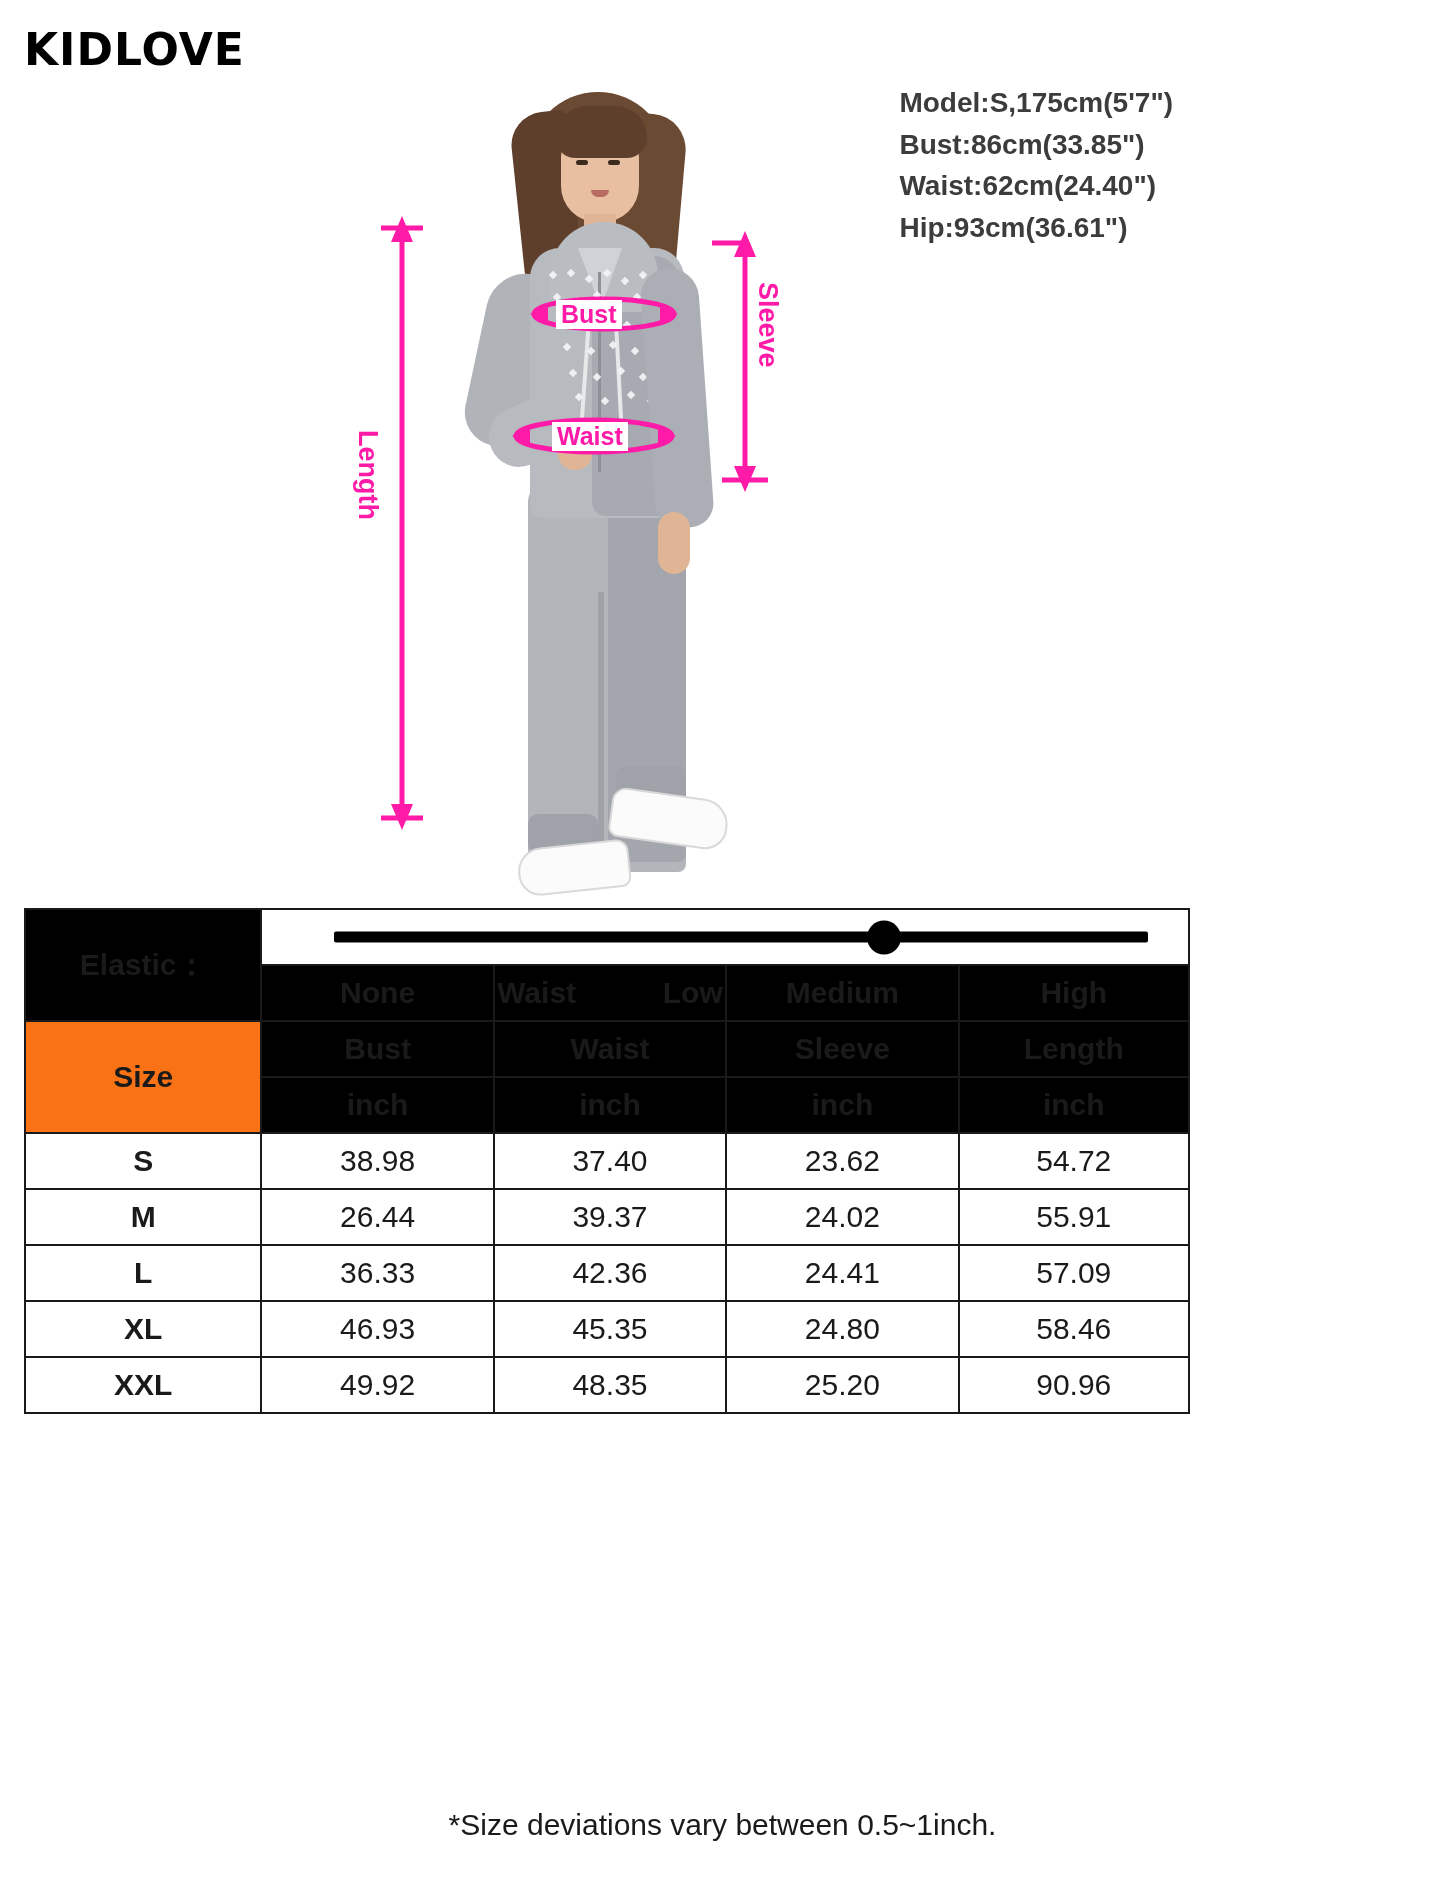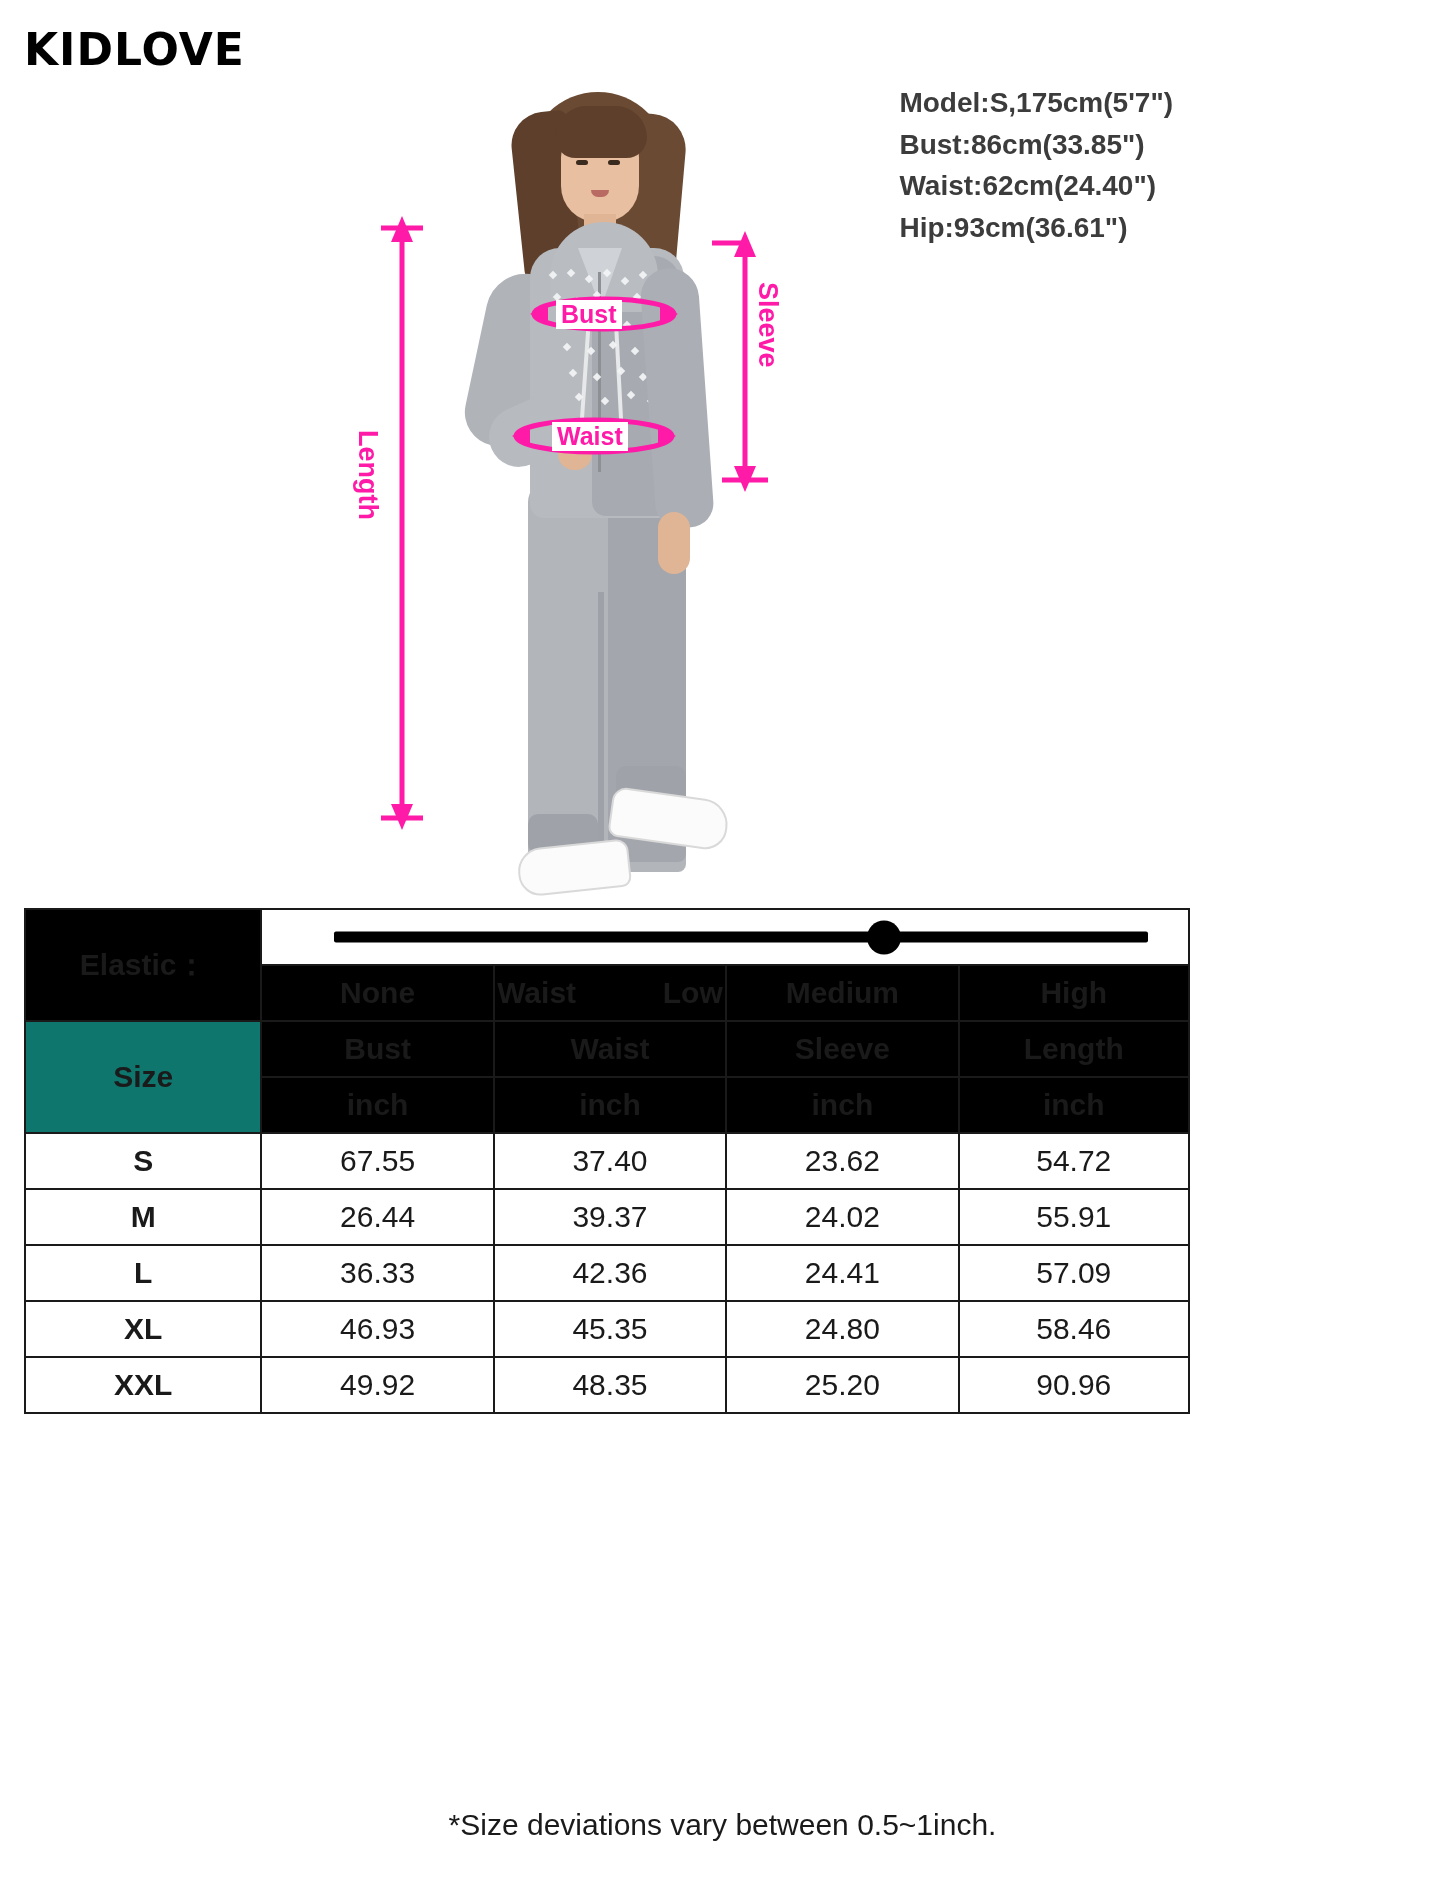--- a/index.html
+++ b/index.html
@@ -276,21 +276,21 @@
     font-weight: bold;
   }
   td.elastic-cell {
     background: #000;
     color: #fff;
     font-weight: bold;
     font-size: 32px;
     margin-left: 6px;
   }
   td.size-cell {
-    background: #0f766e;
+    background: #f97316;
     color: #fff;
     font-weight: bold;
     font-size: 32px;
   }
   td.slider-cell {
     background: #fff;
     padding: 0;
     position: relative;
     height: 62px;
   }
@@ -492,21 +492,21 @@
       </tr>
       <tr>
         <td class="unit">inch</td>
         <td class="unit">inch</td>
         <td class="unit">inch</td>
         <td class="unit">inch</td>
       </tr>
 
       <tr>
         <td class="row-size">S</td>
-        <td class="val">67.55</td>
+        <td class="val">38.98</td>
         <td class="val">37.40</td>
         <td class="val">23.62</td>
         <td class="val">54.72</td>
       </tr>
       <tr>
         <td class="row-size">M</td>
         <td class="val">26.44</td>
         <td class="val">39.37</td>
         <td class="val">24.02</td>
         <td class="val">55.91</td>

